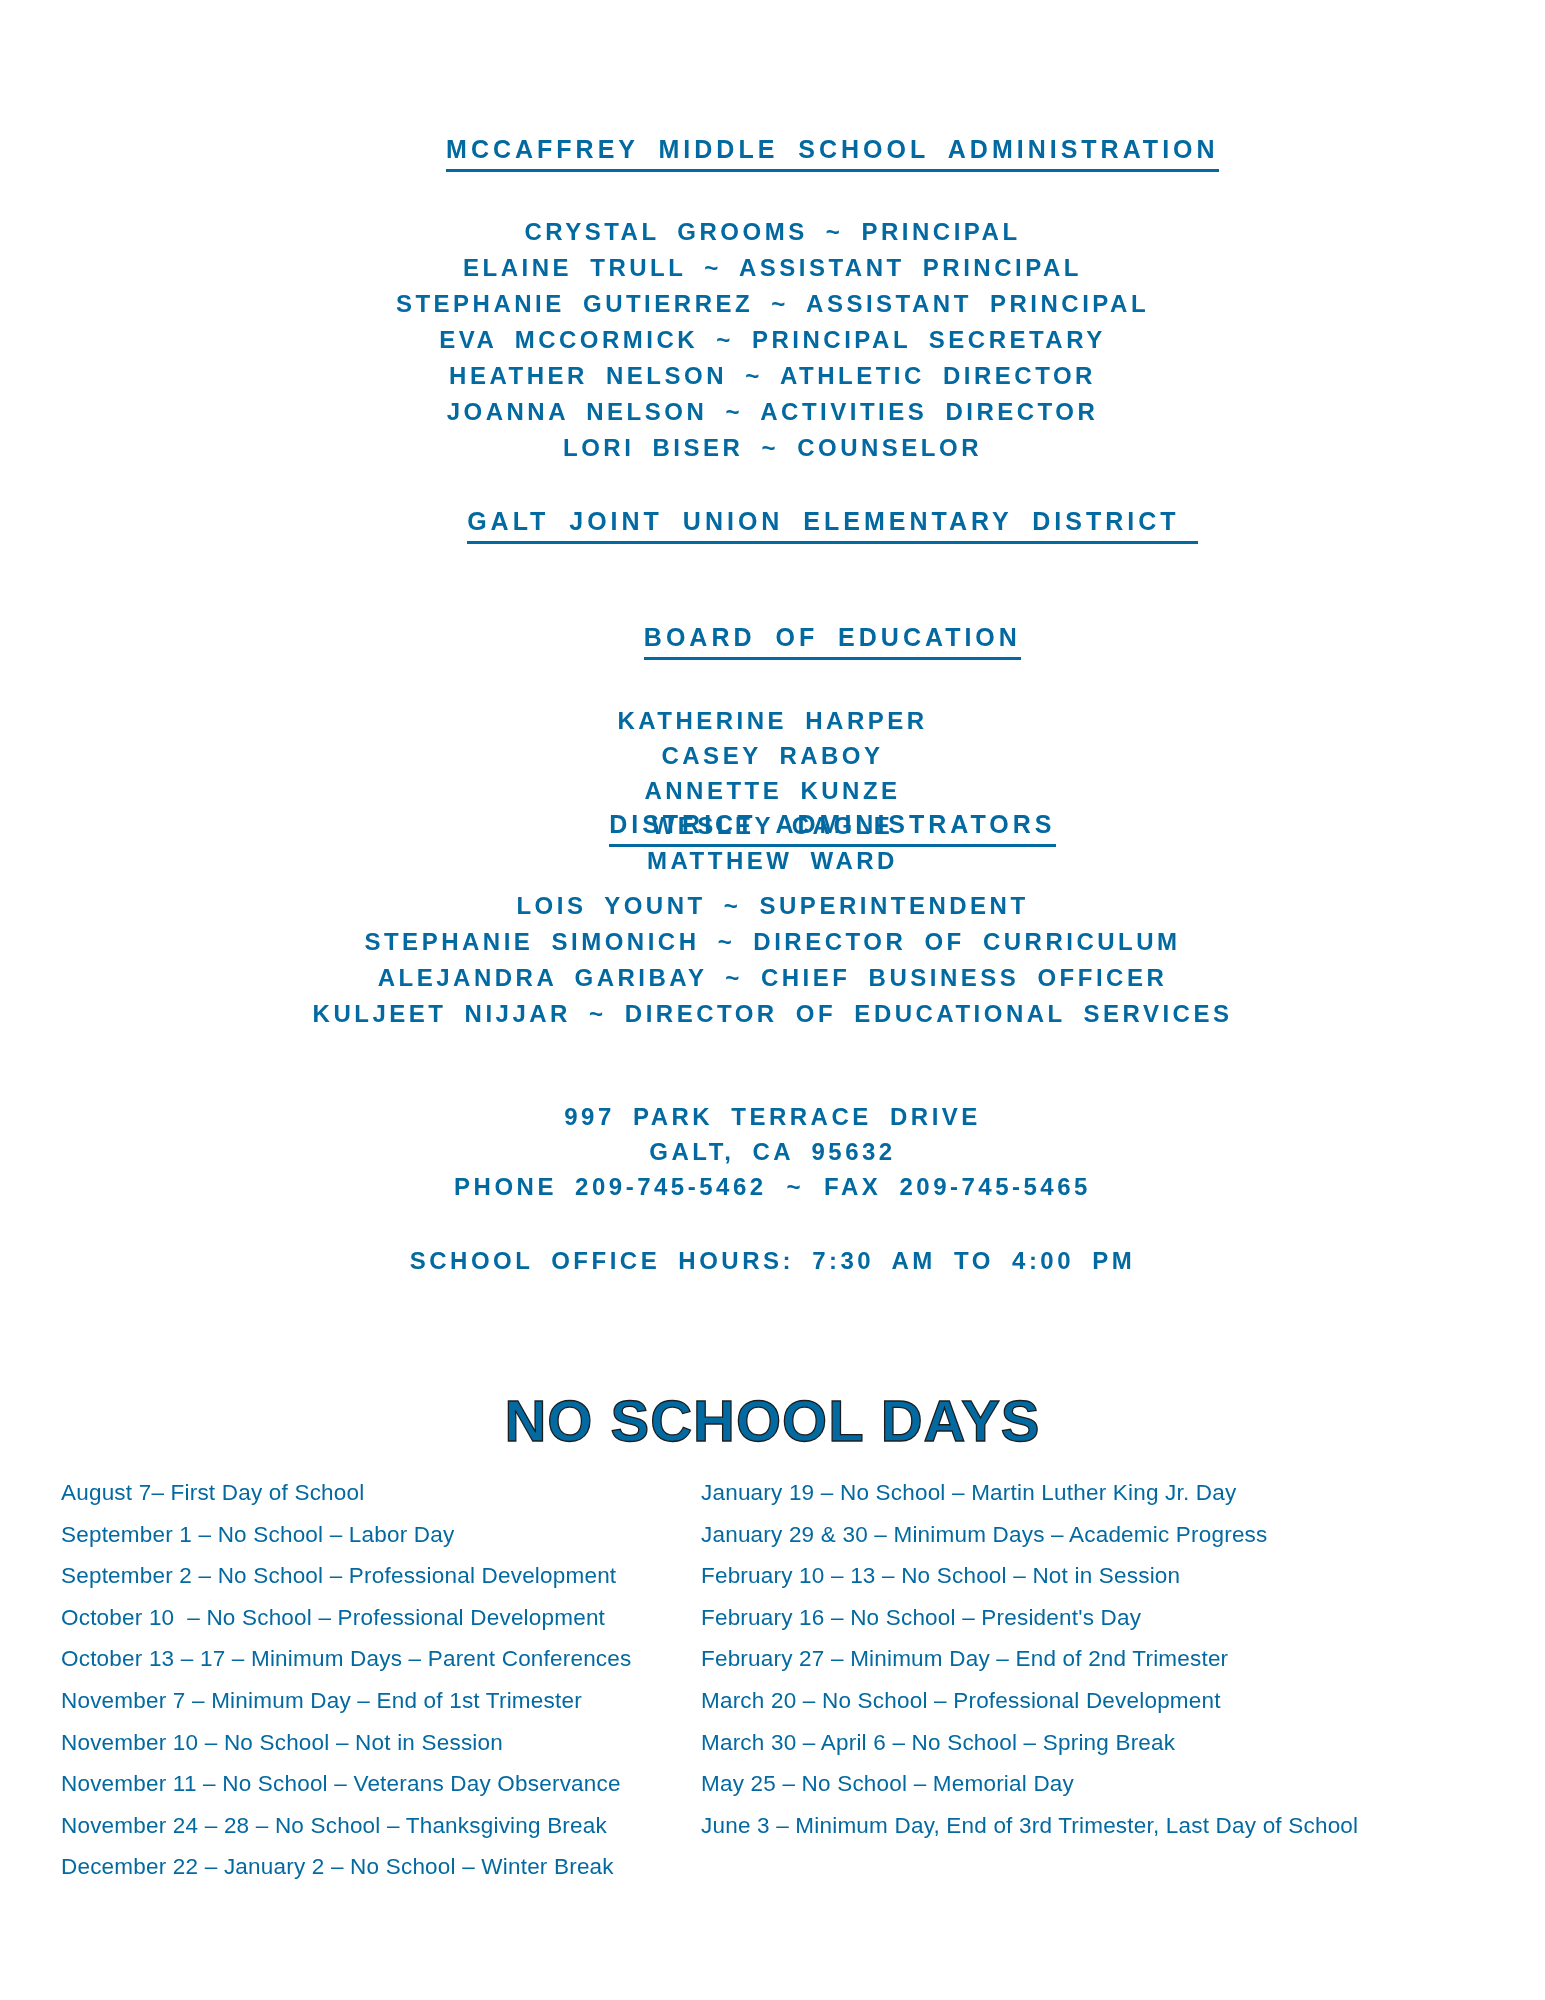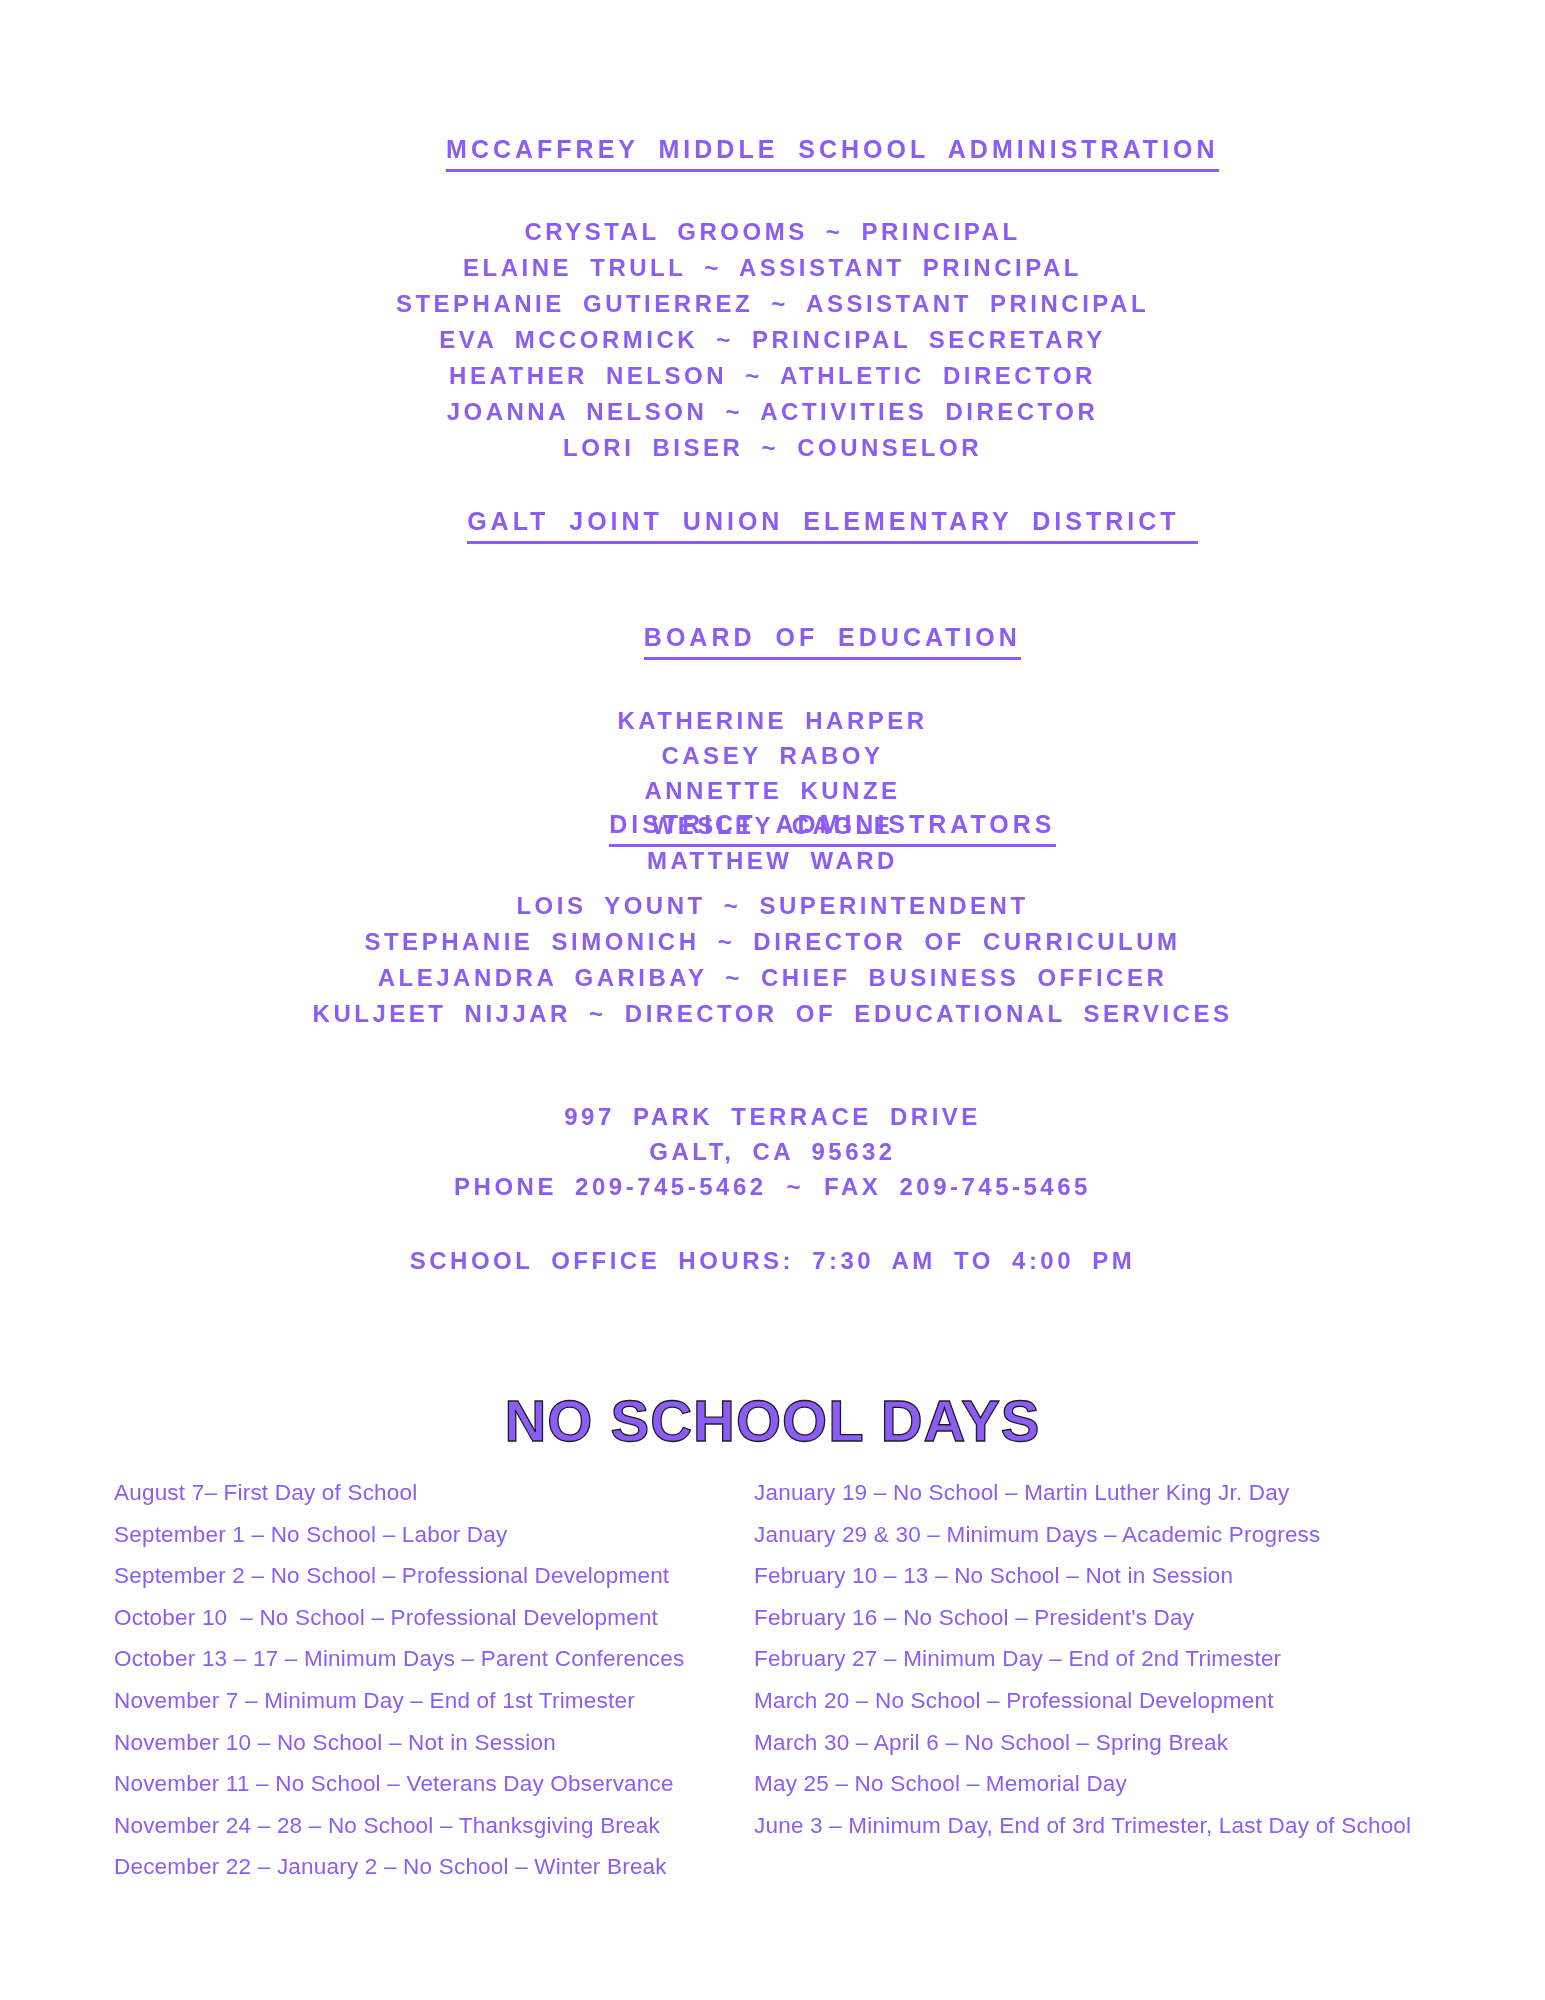--- a/index.html
+++ b/index.html
@@ -1,21 +1,21 @@
 <!DOCTYPE html>
 <html><head>
 <meta charset="utf-8">
 <style>
   html, body { margin: 0; padding: 0; background: #ffffff; }
   .page {
     position: relative;
     width: 1545px;
     height: 2000px;
     background: #ffffff;
-    color: #8b5cf6;
+    color: #0369a1;
     font-family: "Liberation Sans", sans-serif;
     overflow: hidden;
   }
   .block {
     position: absolute;
     left: 0;
     right: 0;
     text-align: center;
   }
   
@@ -58,21 +58,21 @@
     letter-spacing: 1px;
     line-height: 64px;
     -webkit-text-stroke: 1.3px #1c1c1c;
   }
   
   .ns-lists {
     position: absolute;
     top: 1472px;
     left: 0;
     right: 0;
-    padding-left: 114px;
+    padding-left: 61px;
     display: grid;
     grid-template-columns: 640px auto;
     text-align: left;
   }
   .list-item {
     font-size: 22.5px;
     font-weight: 400;
     line-height: 41.6px;
     letter-spacing: 0.2px;
     white-space: pre;

